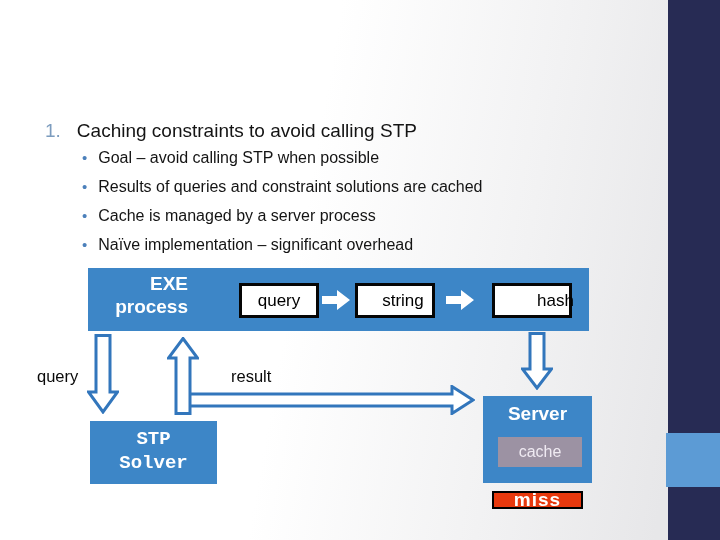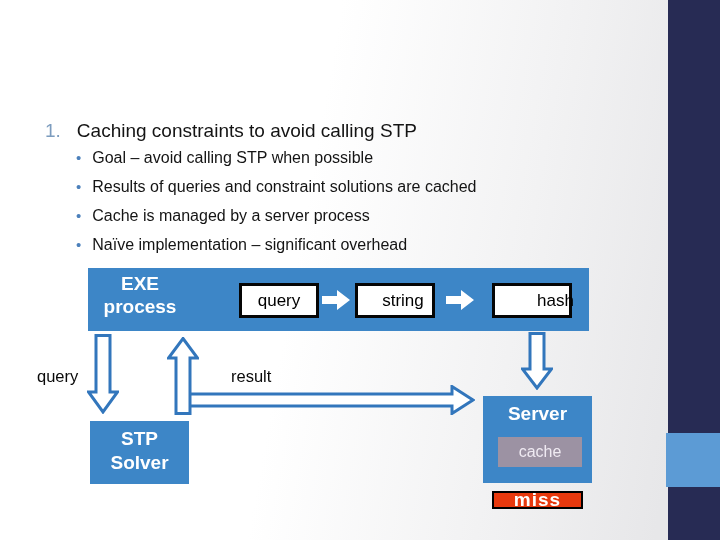--- a/index.html
+++ b/index.html
@@ -19,36 +19,36 @@
     position:relative;width:720px;height:540px;overflow:hidden;
     background:linear-gradient(100deg,#ffffff 42%,#f2f2f3 70%,#e7e7e9 92%);
   }
   
   .edge-bar{position:absolute;left:668px;top:0;width:52px;height:540px;background:var(--navy);}
   .edge-block{position:absolute;left:666px;top:433px;width:54px;height:54px;background:var(--lblue);}
   
   .title{position:absolute;left:42px;top:44px;margin:0;font-size:44px;font-weight:400;color:var(--title);letter-spacing:-1px;}
   .section-row{position:absolute;left:45px;top:120px;font-size:19px;color:#141414;white-space:nowrap;}
   .sec-num{color:var(--secnum);margin-right:16px;}
-  .bullet-row{position:absolute;left:76px;height:22px;font-size:16px;color:#141414;white-space:nowrap;}
+  .bullet-row{position:absolute;left:82px;height:22px;font-size:16px;color:#141414;white-space:nowrap;}
   .bullet-row .dot{color:var(--dot);margin-right:11px;font-size:15px;}
   .b0{top:149px;} .b1{top:178px;} .b2{top:207px;} .b3{top:236px;}
   
   .band{position:absolute;left:88px;top:268px;width:501px;height:63px;background:var(--blue);}
-  .exe-label{position:absolute;left:92px;top:272px;width:96px;text-align:center;color:#fff;font-weight:bold;font-size:19px;line-height:23px;}
+  .exe-label{position:absolute;left:92px;top:272px;width:96px;text-align:right;color:#fff;font-weight:bold;font-size:19px;line-height:23px;}
   .pipe-box{position:absolute;top:283px;width:80px;height:35px;box-sizing:border-box;background:#fff;border:3px solid #050505;display:flex;align-items:center;justify-content:center;font-size:17px;color:#000;}
   .pb0{left:239px;} .pb1{left:355px;padding-left:16px;} .pb2{left:492px;padding-left:47px;}
   .mini-arrow{position:absolute;top:290px;}
   .ma0{left:322px;} .ma1{left:446px;}
   .flow-label{position:absolute;font-size:16.5px;color:#0a0a0a;}
   .lbl-query{left:37px;top:367px;}
   .lbl-result{left:192px;top:367px;margin-left:39px;}
   .abs{position:absolute;}
   .blue-box{position:absolute;background:var(--blue);color:#fff;font-weight:bold;text-align:center;}
-  .stp{left:90px;top:421px;width:99px;height:63px;font-size:19px;line-height:24px;padding-top:6px;box-sizing:border-box;}
+  .stp{left:90px;top:421px;width:127px;height:63px;font-size:19px;line-height:24px;padding-top:6px;box-sizing:border-box;font-family:Liberation Mono, monospace;}
   .server{left:483px;top:396px;width:109px;height:87px;font-size:19px;padding-top:7px;box-sizing:border-box;}
   .cache{position:absolute;left:498px;top:437px;width:84px;height:30px;background:var(--cache);color:#EFEAF2;font-size:16px;display:flex;align-items:center;justify-content:center;}
   .miss{position:absolute;left:492px;top:491px;width:91px;height:18px;box-sizing:border-box;background:var(--miss);border:2px solid #000;color:#fff;font-weight:bold;font-size:19px;letter-spacing:1px;display:flex;align-items:center;justify-content:center;}
 </style>
 </head>
 <body>
 
 <div class="slide">
 
   <div class="edge-bar"></div>

